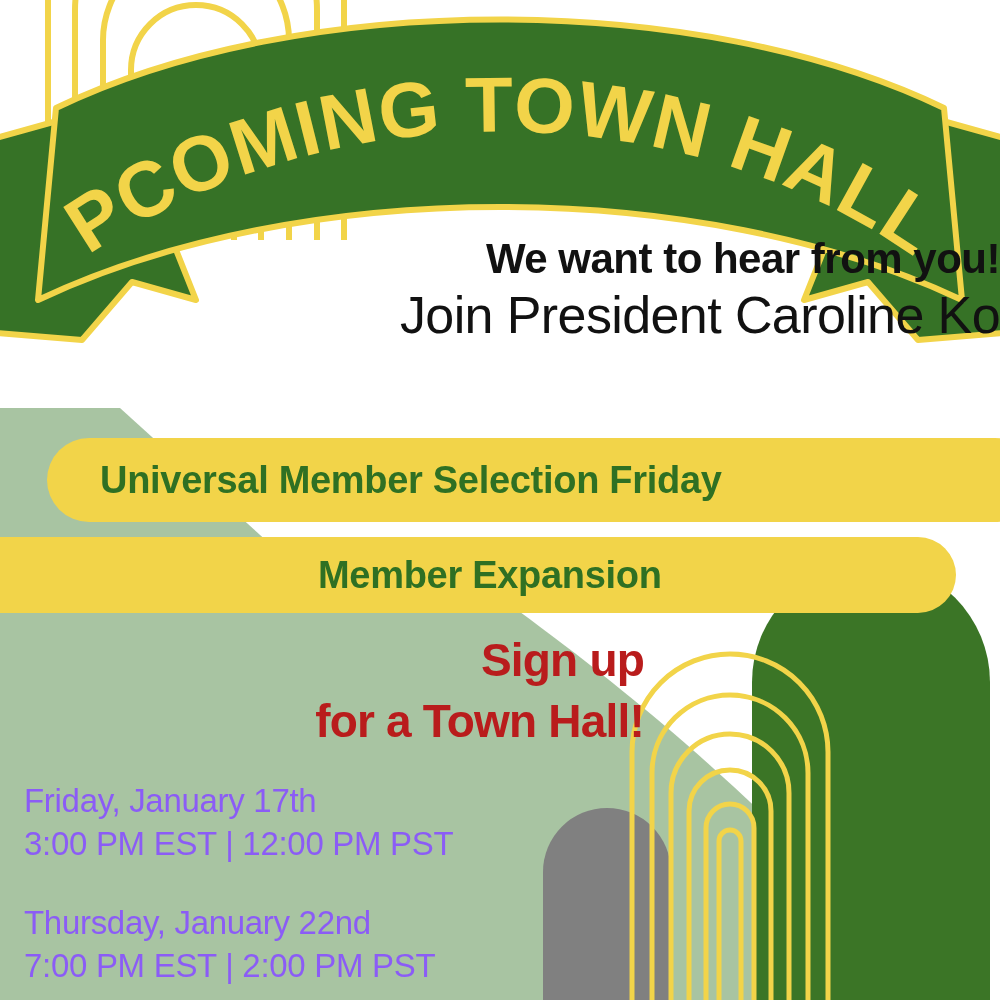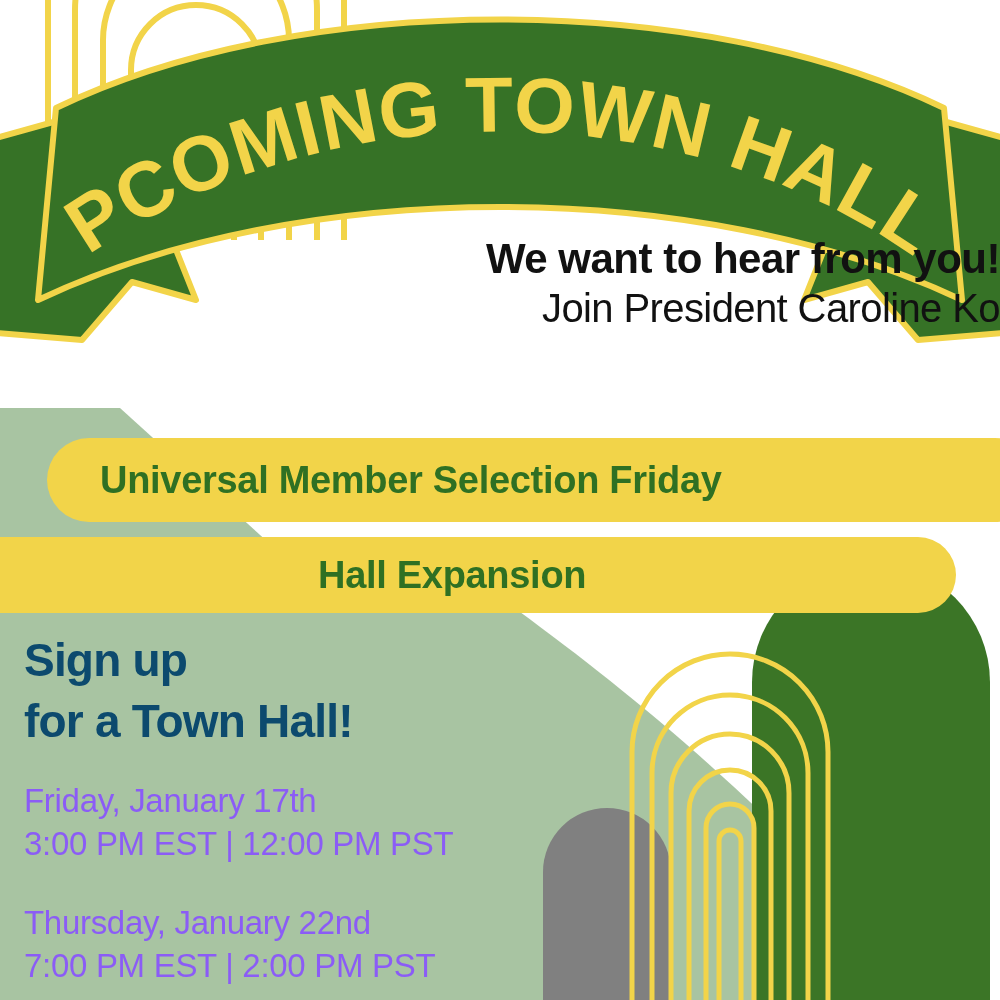--- a/index.html
+++ b/index.html
@@ -26,21 +26,21 @@
     line-height:1.08;
   }
   .copy .line1{
     font-size:42px;
     font-weight:bold;
     letter-spacing:-0.5px;
     display:block;
     margin-bottom:6px;
   }
   .copy .line2,.copy .line3{
-    font-size:40px;
+    font-size:52px;
     font-weight:normal;
     letter-spacing:-0.6px;
     display:block;
   }
 
   
   .pill{
     position:absolute;
     background:#f2d449;
     display:flex;
@@ -63,22 +63,23 @@
     padding-left:0;
     box-sizing:border-box;
     justify-content:flex-start;
   }
   #pill2 .pill-label{margin-left:378px;}
 
   
   .signup{
     position:absolute;
     left:24px; top:630px; width:620px;
-    color:#0c4a6e;
+    color:#b91c1c;
     letter-spacing:-0.6px;
+    text-align:right;
   }
   .signup .head{
     font-size:46px;
     font-weight:bold;
     line-height:1.32;
     display:block;
     letter-spacing:-0.8px;
   }
   .dates{
     position:absolute;
@@ -176,21 +177,21 @@
   <div class="copy">
     <span class="line1">We want to hear from you!</span>
     <span class="line2">Join President Caroline Ko</span>
   </div>
 
   <div class="pill" id="pill1">
     <span class="pill-label">Universal Member Selection Friday</span>
   </div>
 
   <div class="pill" id="pill2">
-    <span class="pill-label">Hall Expansion</span>
+    <span class="pill-label">Member Expansion</span>
   </div>
 
   <div class="signup">
     <span class="head">Sign up</span>
     <span class="head">for a Town Hall!</span>
   </div>
 
   <div class="dates">
     <span class="blk">Friday, January 17th</span>
     <span class="blk">3:00 PM EST | 12:00 PM PST</span>

